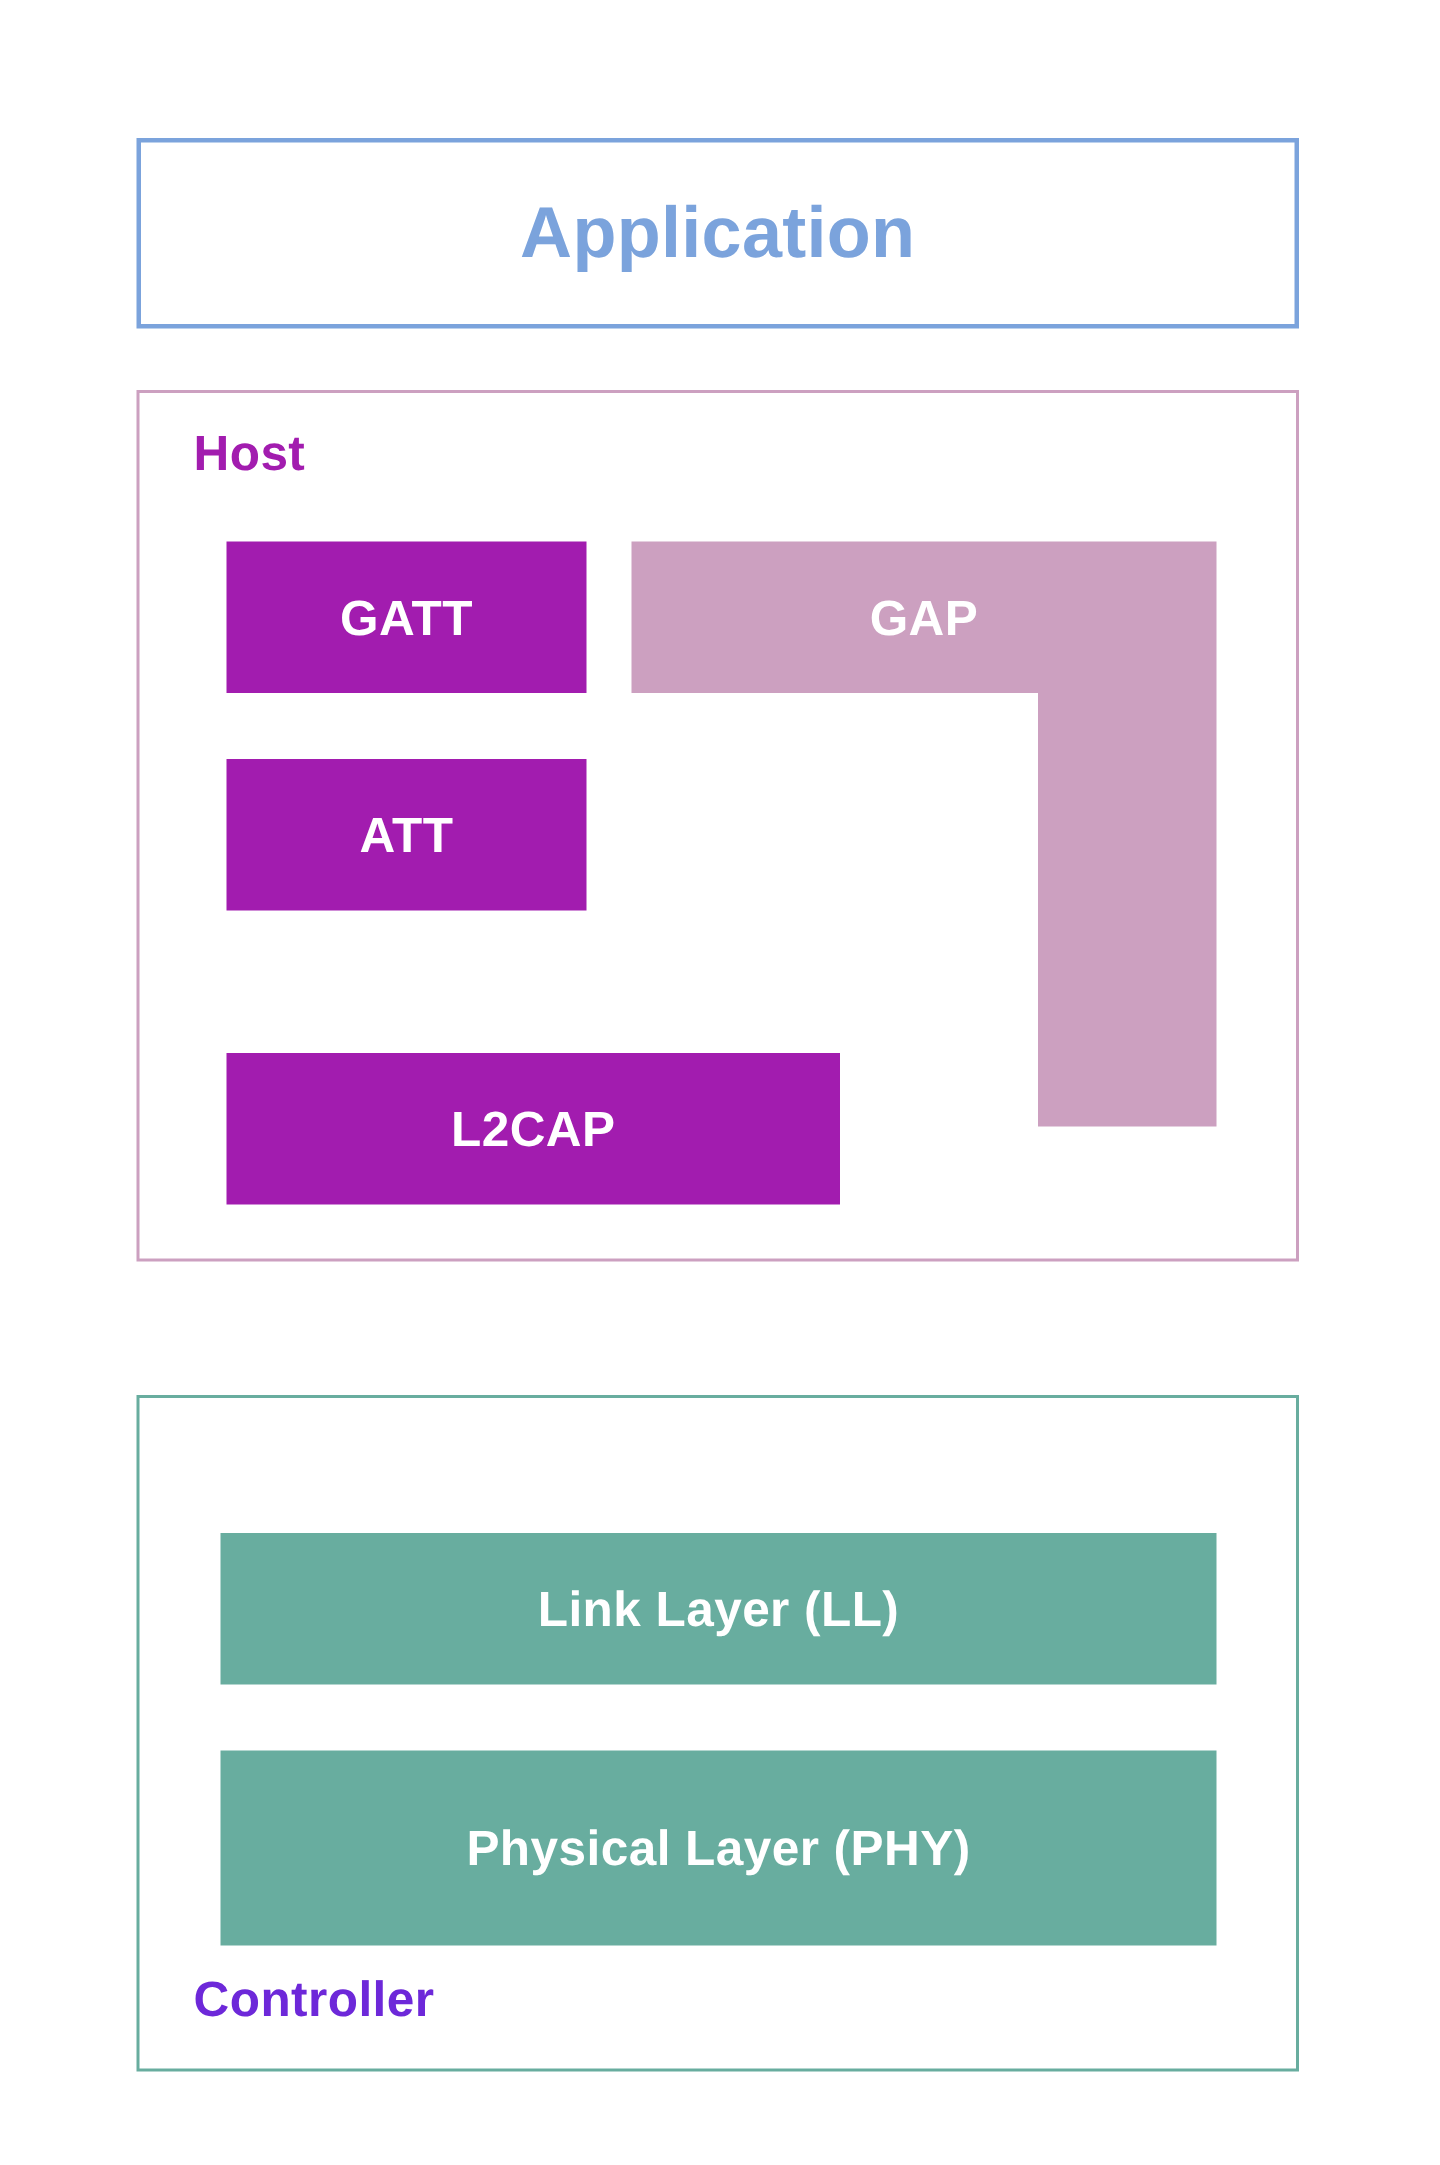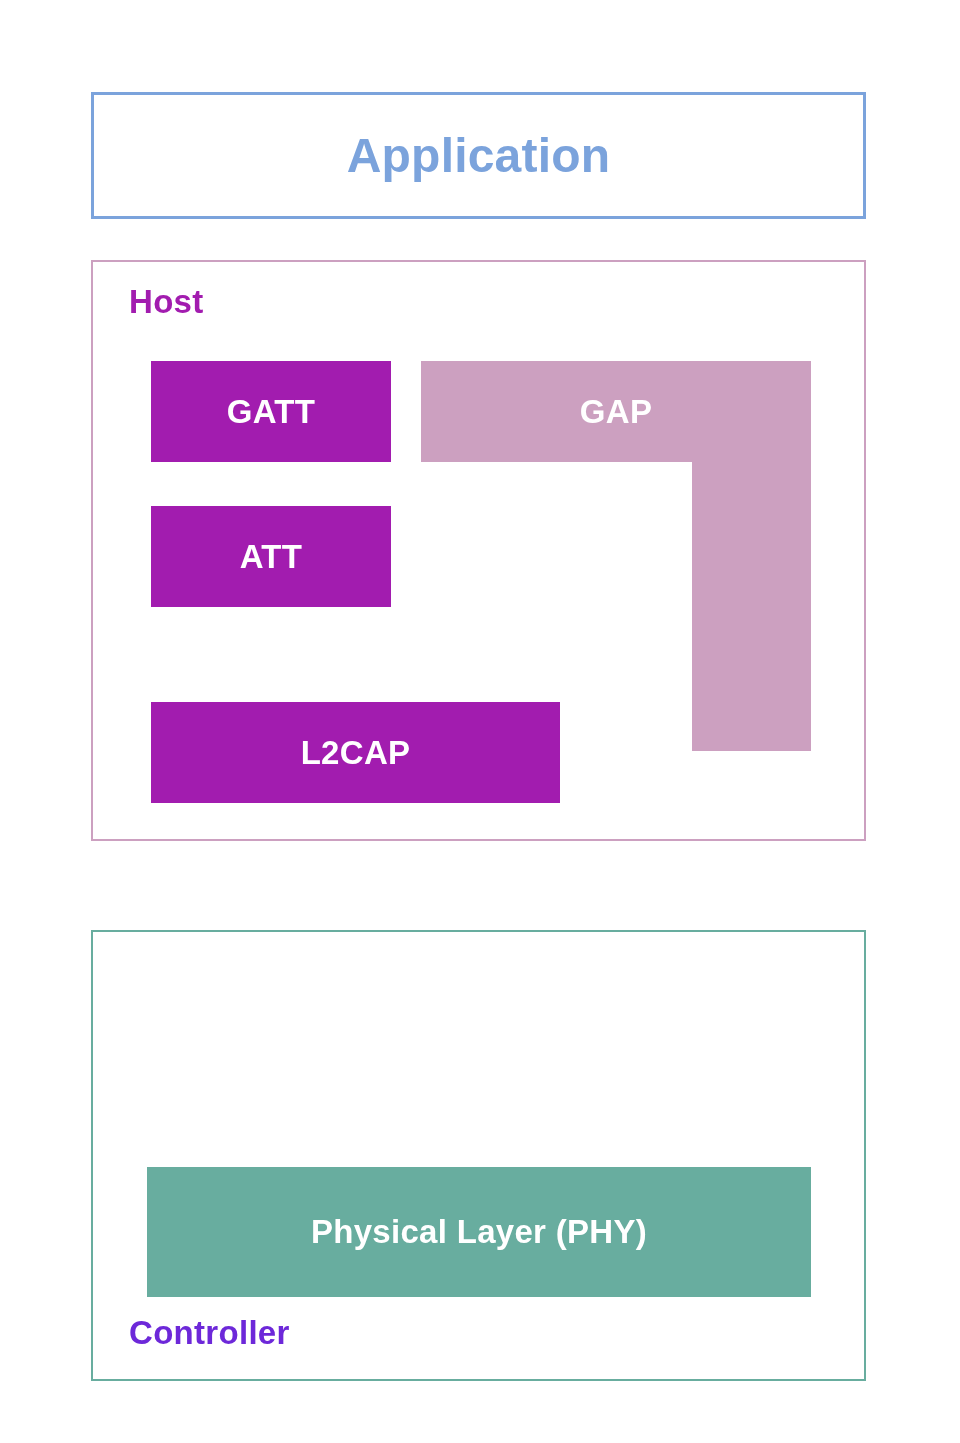--- a/index.html
+++ b/index.html
@@ -189,16 +189,17 @@
 
   <div class="block pink blk-att">ATT</div>
 
 
   <div class="block pink blk-l2cap">L2CAP</div>
 
   <div class="container-box controller-box"></div>
   <div class="group-label controller-label">Controller</div>
 
 
+  <div class="block teal blk-ll">Link Layer (LL)</div>
 
   <div class="block teal blk-phy">Physical Layer (PHY)</div>
 
 </div>
 
 </body></html>

